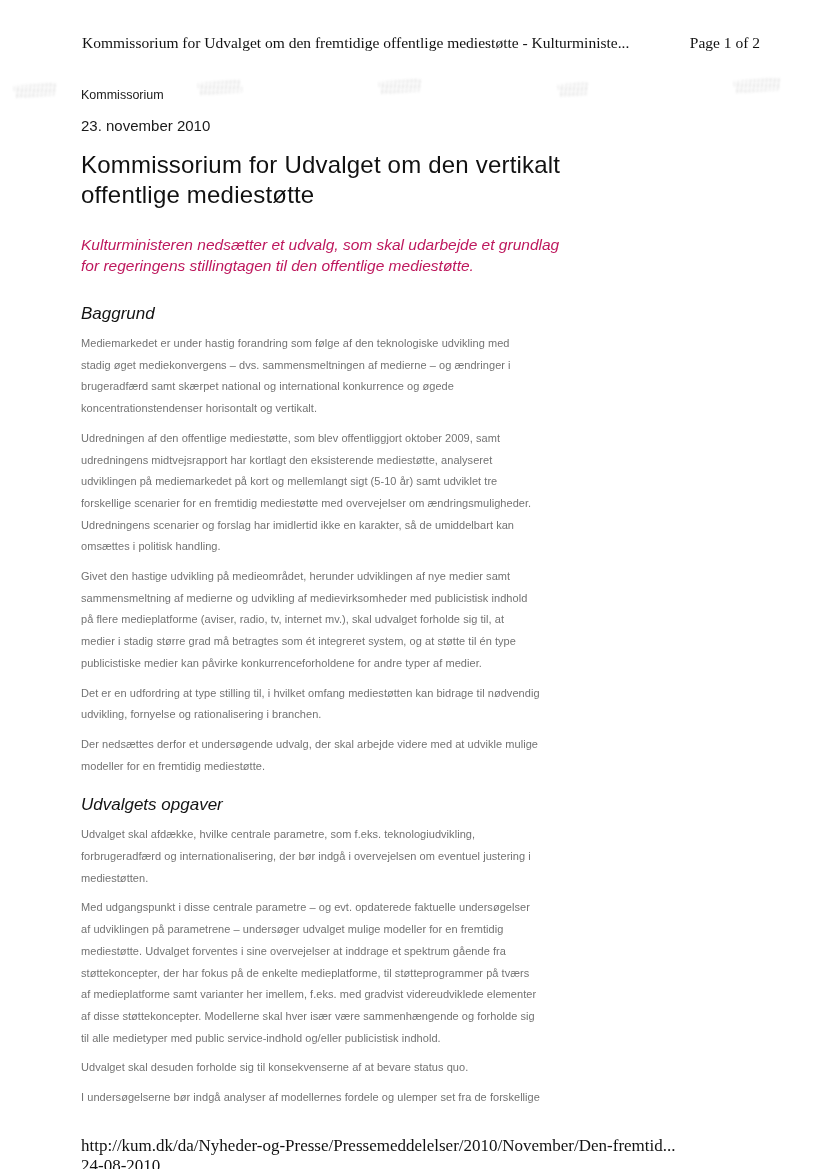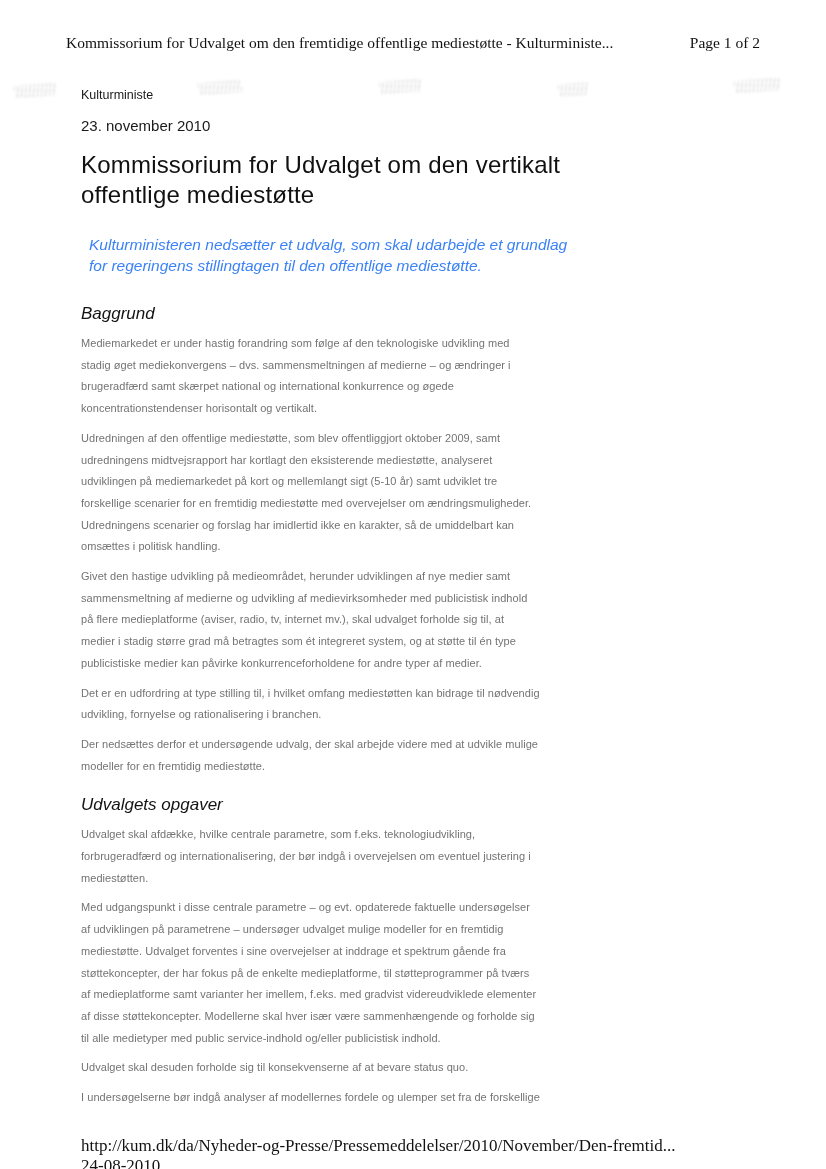--- a/index.html
+++ b/index.html
@@ -8,21 +8,21 @@
     background: #ffffff;
     font-family: "Liberation Sans", sans-serif;
     color: #161616;
     position: relative;
     overflow: hidden;
   }
   .pre { white-space: pre; }
 
   
   .print-header {
-    position: absolute; top: 34px; left: 66px; right: 66px;
+    position: absolute; top: 34px; left: 82px; right: 66px;
     display: flex; justify-content: space-between; align-items: baseline;
     font-family: "Liberation Serif", serif;
     font-size: 15.5px; line-height: 18px; color: #121212;
   }
   .print-header .ph-title { padding-right: 18px; }
 
   
   .smudge {
     position: absolute; height: 13px; border-radius: 2px;
     background: repeating-linear-gradient(100deg, rgba(125,125,125,.55) 0 1.5px, transparent 1.5px 4px);
@@ -43,21 +43,21 @@
   }
   .date {
     font-size: 15px; line-height: 13px; margin: 0 0 18px 0; color: #1a1a1a;
   }
   h1.title {
     font-size: 24px; font-weight: 400; line-height: 30px;
     margin: 0 0 24px 0; letter-spacing: .2px; color: #111;
   }
   p.lead {
     font-size: 15.5px; font-style: italic; line-height: 21px;
-    margin: 8px; color: #3b82f6;
+    margin: 0; color: #be185d;
   }
   h2.section-h {
     font-size: 17px; font-style: italic; font-weight: 400;
     line-height: 19px; margin: 18px 0 10px 0; color: #131313;
   }
   h2.first { margin-top: 28px; }
   p.body-p {
     font-size: 11px; line-height: 21.7px; letter-spacing: .05px;
     margin: 0 0 8px 0; color: #737373;
   }
@@ -80,21 +80,21 @@
     <span class="ph-page">Page 1 of 2</span>
   </div>
 
   <div class="smudge s1"></div>
   <div class="smudge s2"></div>
   <div class="smudge s3"></div>
   <div class="smudge s4"></div>
   <div class="smudge s5"></div>
 
   <div class="content">
-    <div class="kicker">Kulturministe</div>
+    <div class="kicker">Kommissorium</div>
     <div class="date">23. november 2010</div>
 
     <h1 class="title pre">Kommissorium for Udvalget om den vertikalt
 offentlige mediestøtte</h1>
 
     <p class="lead pre">Kulturministeren nedsætter et udvalg, som skal udarbejde et grundlag
 for regeringens stillingtagen til den offentlige mediestøtte.</p>
 
     <h2 class="section-h first">Baggrund</h2>
     <p class="body-p pre">Mediemarkedet er under hastig forandring som følge af den teknologiske udvikling med

